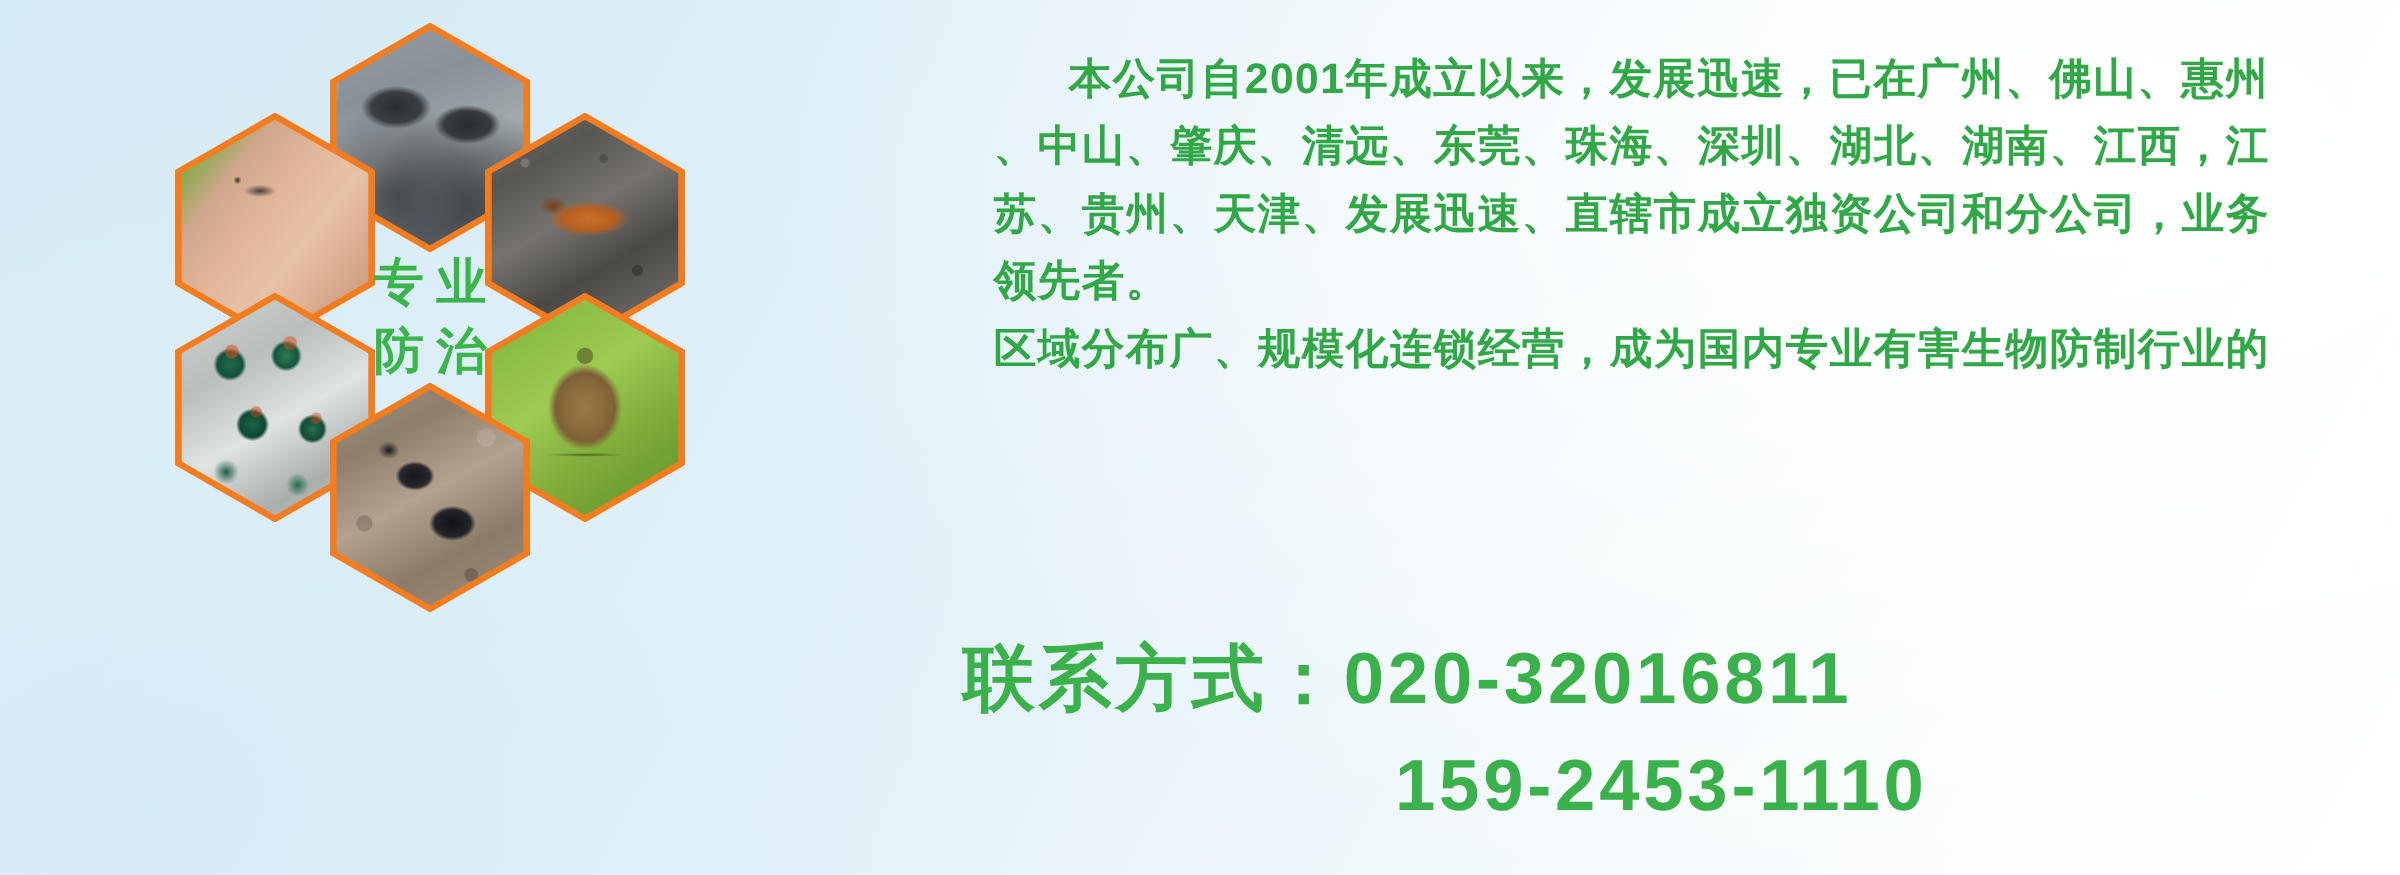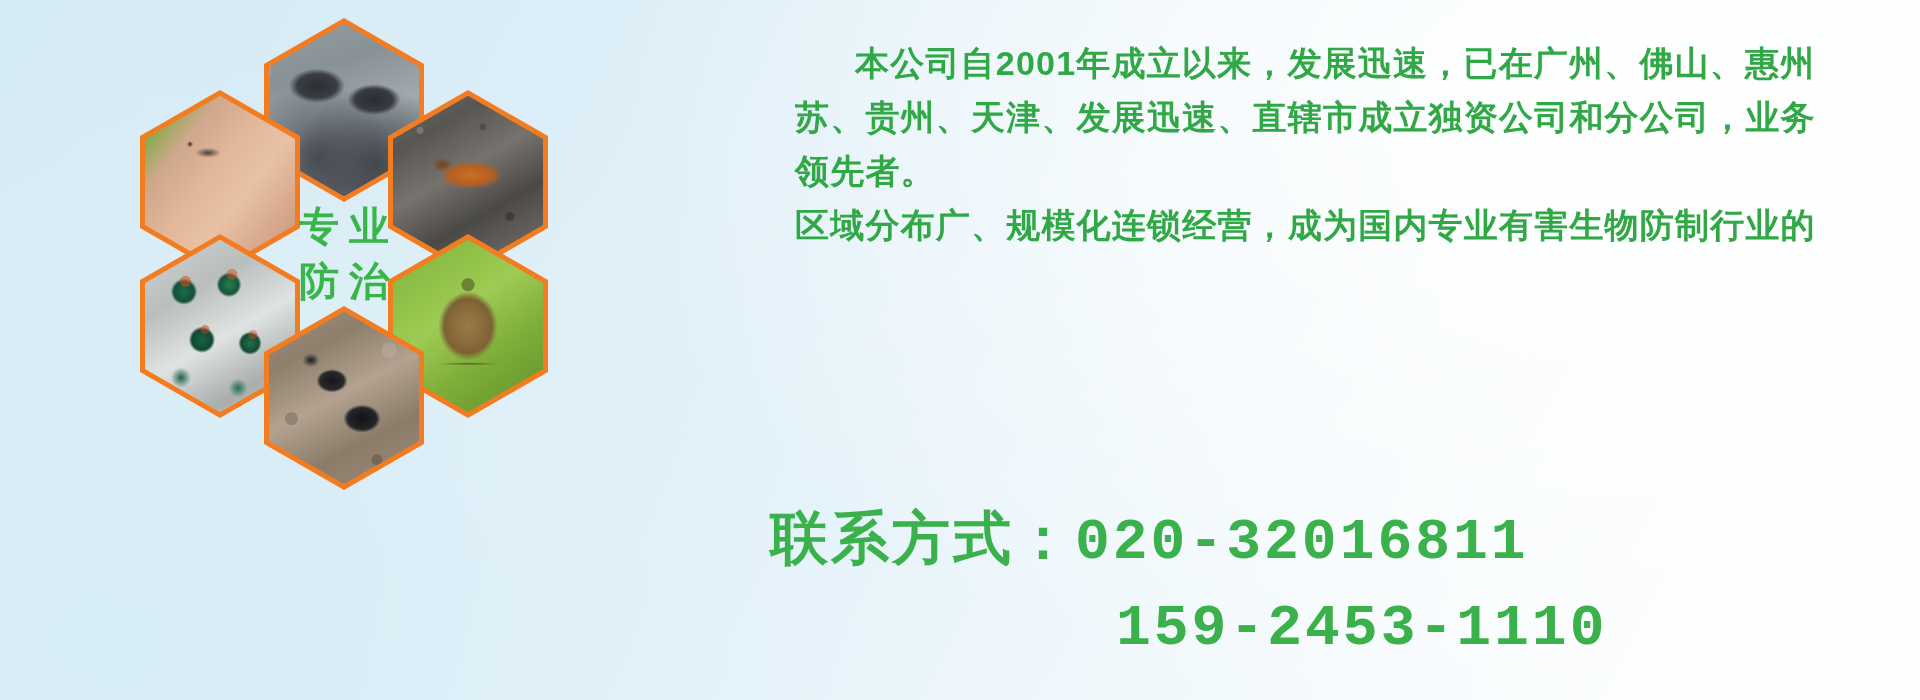--- a/index.html
+++ b/index.html
@@ -185,21 +185,20 @@
     line-height: 54px;
     letter-spacing: 1.2px;
     white-space: nowrap;
   }
   .copy-line.indent { padding-left: 60px; }
 
   #contact-block {
     position: absolute;
     left: 770px;
     top: 500px;
-    font-family: Liberation Mono, monospace;
   }
   .contact-line {
     color: #3bb14c;
     font-size: 58px;
     font-weight: 700;
     line-height: 86px;
     letter-spacing: 3px;
     white-space: nowrap;
   }
   .contact-line.second { padding-left: 346px; }
@@ -251,20 +250,21 @@
       <div class="label">
         <span>专业</span>
         <span>防治</span>
       </div>
     </div>
 
   </div>
 
   <div id="copy-block">
     <div class="copy-line indent">本公司自2001年成立以来，发展迅速，已在广州、佛山、惠州</div>
+    <div class="copy-line">、中山、肇庆、清远、东莞、珠海、深圳、湖北、湖南、江西，江</div>
     <div class="copy-line">苏、贵州、天津、发展迅速、直辖市成立独资公司和分公司，业务</div>
     <div class="copy-line">领先者。</div>
     <div class="copy-line">区域分布广、规模化连锁经营，成为国内专业有害生物防制行业的</div>
   </div>
 
   <div id="contact-block">
     <div class="contact-line">联系方式：020-32016811</div>
     <div class="contact-line second">159-2453-1110</div>
   </div>
 

